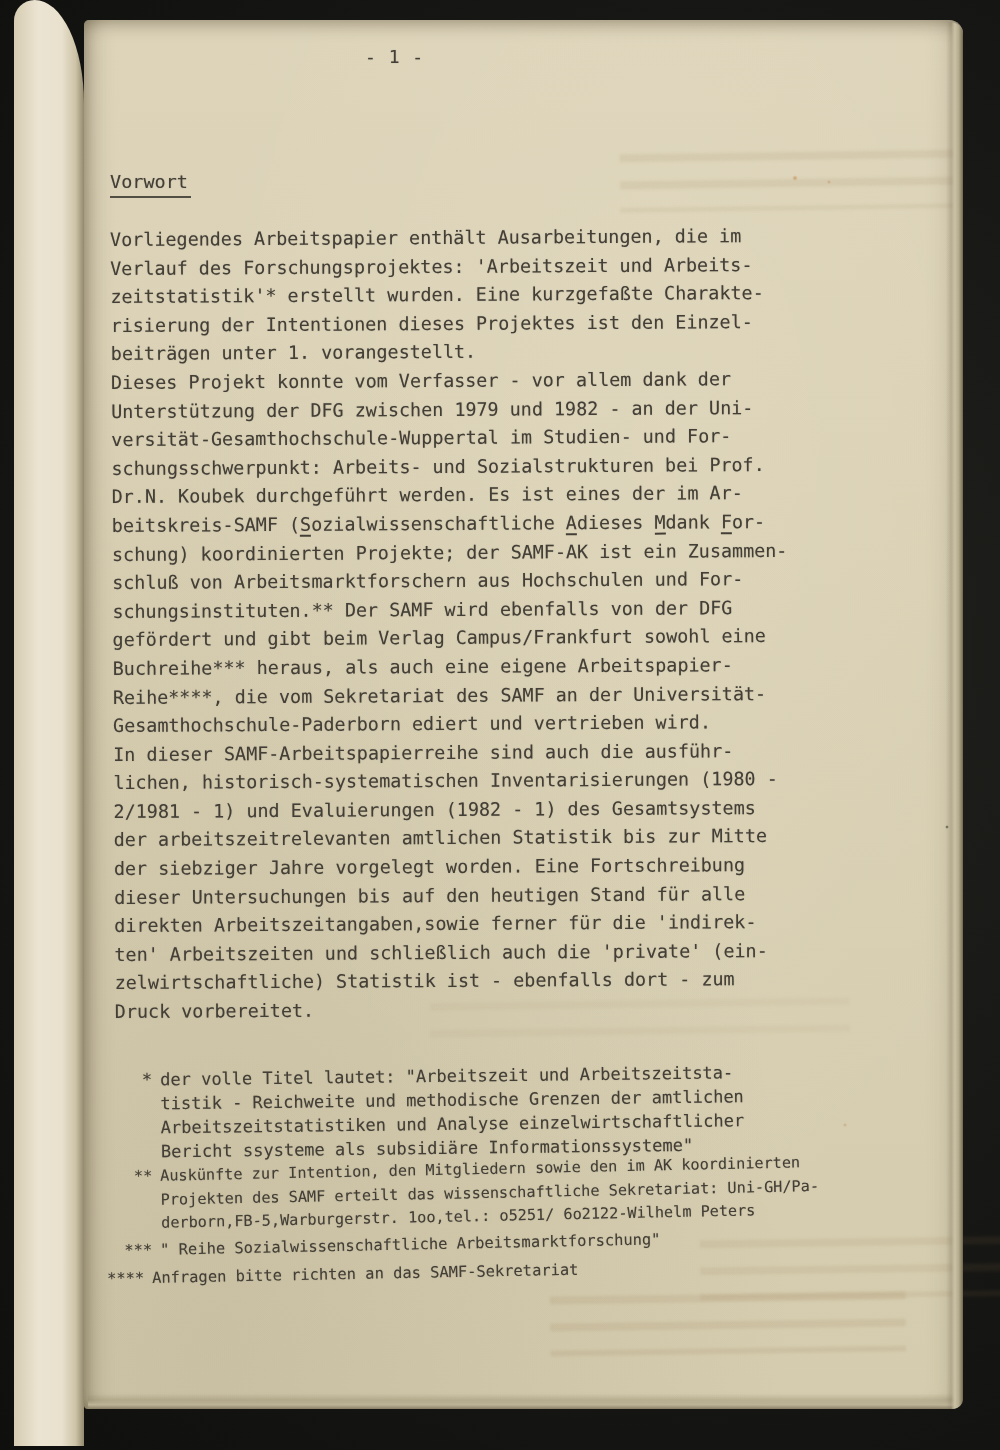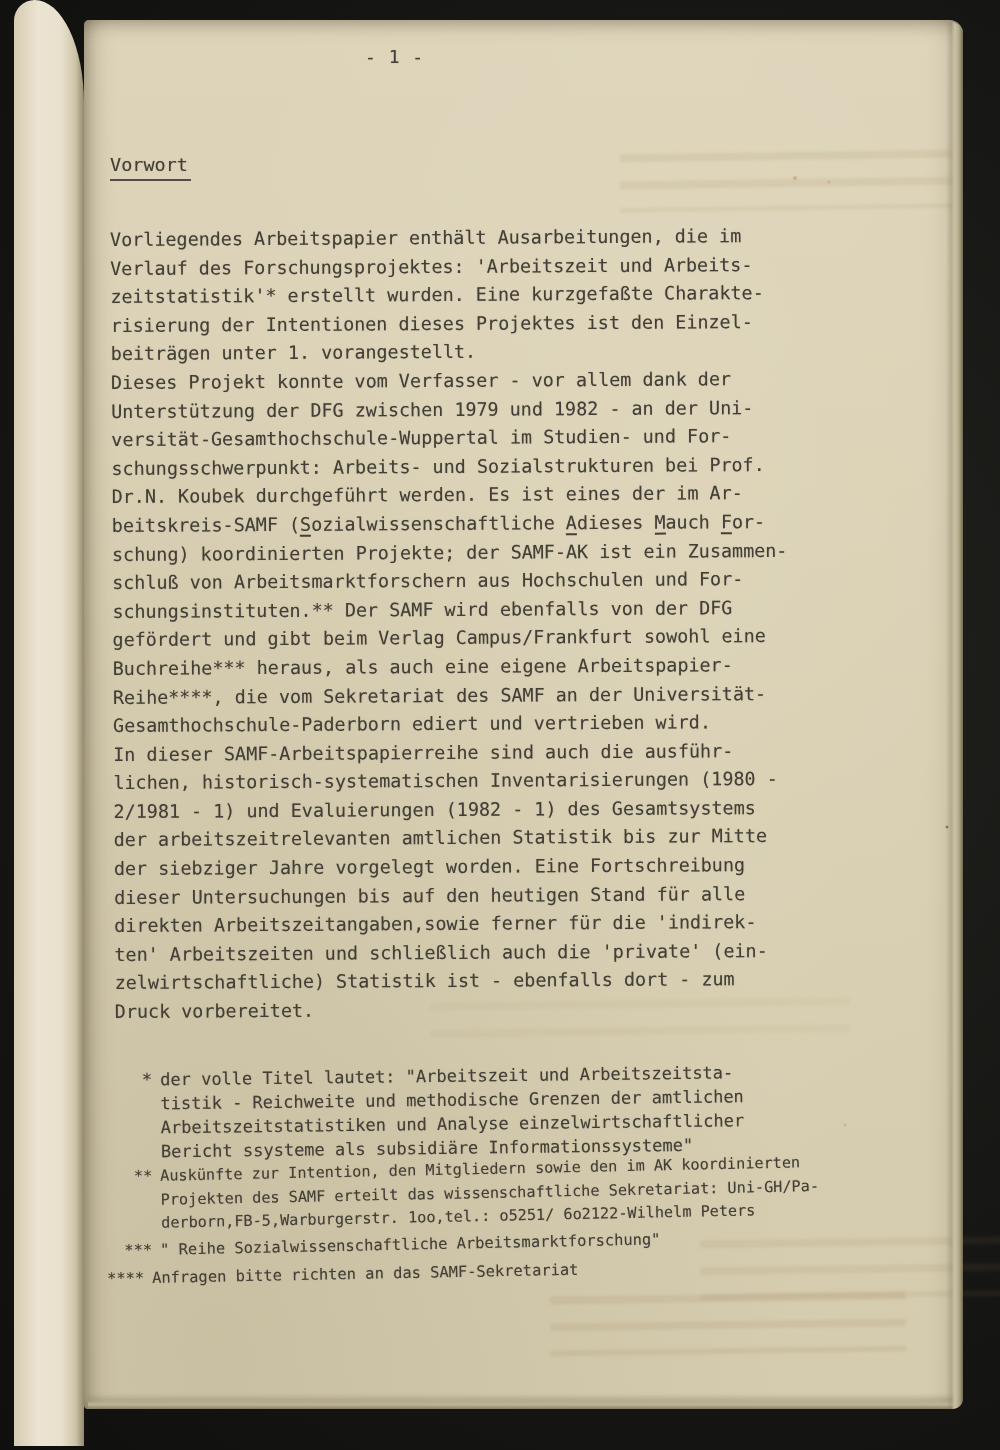--- a/index.html
+++ b/index.html
@@ -52,21 +52,21 @@
     content:"";position:absolute;left:4px;right:2px;bottom:0;height:15px;
     background:linear-gradient(180deg, rgba(0,0,0,0) 0%, rgba(140,130,100,0.28) 40%, #bdb397 72%, #877e66 100%);
     border-radius:0 0 10px 4px;
   }
   .typed{text-shadow:0 0 1px rgba(67,63,54,0.40);}
   .page-number{
     position:absolute;left:281px;top:26px;
     font-size:18px;letter-spacing:1px;white-space:pre;
   }
   .heading{
-    position:absolute;left:26px;top:134px;
+    position:absolute;left:26px;top:151px;
     font-size:18.5px;
     border-bottom:2px solid rgba(67,63,54,0.9);
     padding:0 3px 4px 0;
     white-space:pre;
   }
   .body-text{
     position:absolute;left:26px;top:206px;width:710px;
     font-size:18.4px;line-height:28.6px;
     transform:rotate(-0.35deg);transform-origin:0 0;
   }
@@ -116,21 +116,21 @@
         <div class="tline">Vorliegendes Arbeitspapier enthält Ausarbeitungen, die im</div>
         <div class="tline">Verlauf des Forschungsprojektes: 'Arbeitszeit und Arbeits-</div>
         <div class="tline">zeitstatistik'* erstellt wurden. Eine kurzgefaßte Charakte-</div>
         <div class="tline">risierung der Intentionen dieses Projektes ist den Einzel-</div>
         <div class="tline">beiträgen unter 1. vorangestellt.</div>
         <div class="tline">Dieses Projekt konnte vom Verfasser - vor allem dank der</div>
         <div class="tline">Unterstützung der DFG zwischen 1979 und 1982 - an der Uni-</div>
         <div class="tline">versität-Gesamthochschule-Wuppertal im Studien- und For-</div>
         <div class="tline">schungsschwerpunkt: Arbeits- und Sozialstrukturen bei Prof.</div>
         <div class="tline">Dr.N. Koubek durchgeführt werden. Es ist eines der im Ar-</div>
-        <div class="tline"><span>beitskreis-SAMF (</span><span class="u">S</span><span>ozialwissenschaftliche </span><span class="u">A</span><span>dieses </span><span class="u">M</span><span>auch </span><span class="u">F</span><span>or-</span></div>
+        <div class="tline"><span>beitskreis-SAMF (</span><span class="u">S</span><span>ozialwissenschaftliche </span><span class="u">A</span><span>dieses </span><span class="u">M</span><span>dank </span><span class="u">F</span><span>or-</span></div>
         <div class="tline">schung) koordinierten Projekte; der SAMF-AK ist ein Zusammen-</div>
         <div class="tline">schluß von Arbeitsmarktforschern aus Hochschulen und For-</div>
         <div class="tline">schungsinstituten.** Der SAMF wird ebenfalls von der DFG</div>
         <div class="tline">gefördert und gibt beim Verlag Campus/Frankfurt sowohl eine</div>
         <div class="tline">Buchreihe*** heraus, als auch eine eigene Arbeitspapier-</div>
         <div class="tline">Reihe****, die vom Sekretariat des SAMF an der Universität-</div>
         <div class="tline">Gesamthochschule-Paderborn ediert und vertrieben wird.</div>
         <div class="tline">In dieser SAMF-Arbeitspapierreihe sind auch die ausführ-</div>
         <div class="tline">lichen, historisch-systematischen Inventarisierungen (1980 -</div>
         <div class="tline">2/1981 - 1) und Evaluierungen (1982 - 1) des Gesamtsystems</div>

